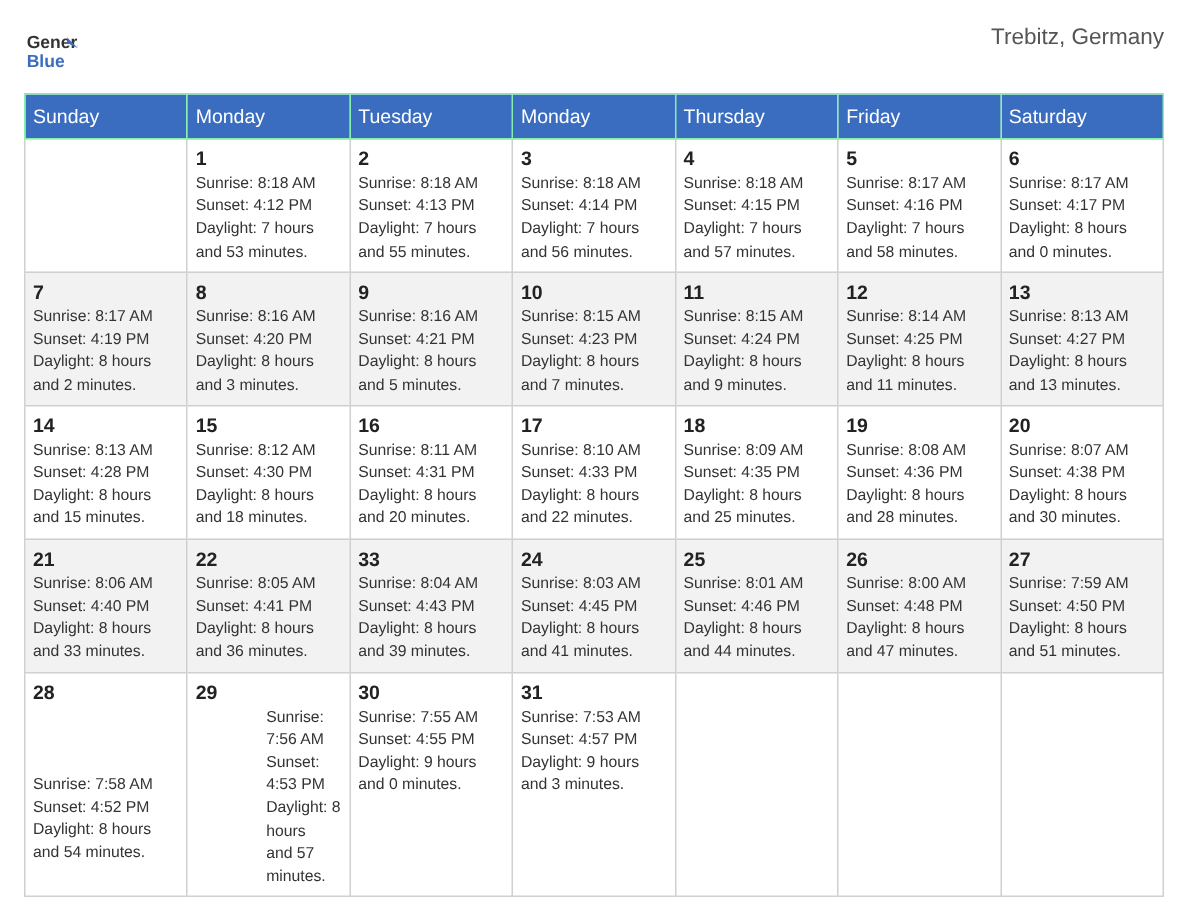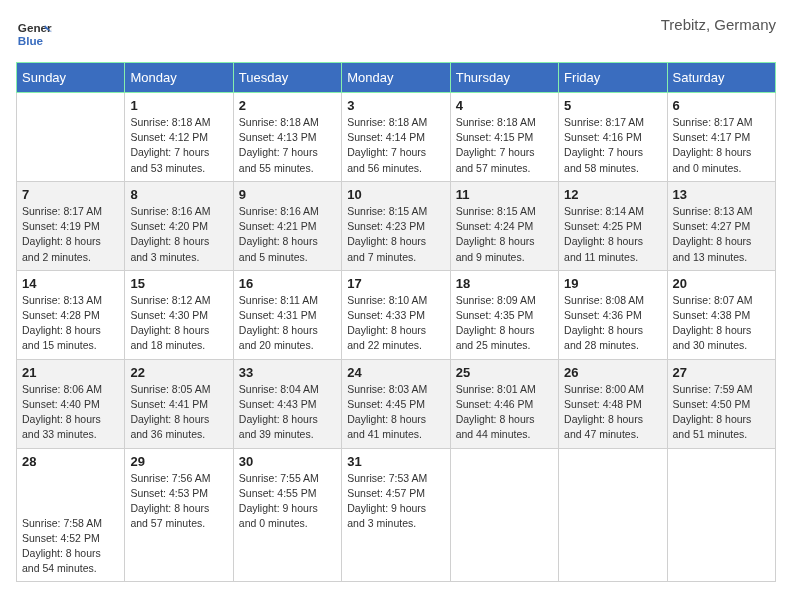--- a/index.html
+++ b/index.html
@@ -315,21 +315,21 @@
       <tr>
         <td>
           <span class="day-num">28</span>
           <div class="day-info" style="white-space: pre-line; margin-top: 47px;">Sunrise: 7:58 AM
 Sunset: 4:52 PM
 Daylight: 8 hours
 and 54 minutes.</div>
         </td>
         <td>
           <span class="day-num">29</span>
-          <div class="day-info" style="white-space: pre-line;">Sunrise: 7:56 AM
+          <div class="day-info" style="white-space: pre-line; margin-left: 47px;">Sunrise: 7:56 AM
 Sunset: 4:53 PM
 Daylight: 8 hours
 and 57 minutes.</div>
         </td>
         <td>
           <span class="day-num">30</span>
           <div class="day-info" style="white-space: pre-line;">Sunrise: 7:55 AM
 Sunset: 4:55 PM
 Daylight: 9 hours
 and 0 minutes.</div>

